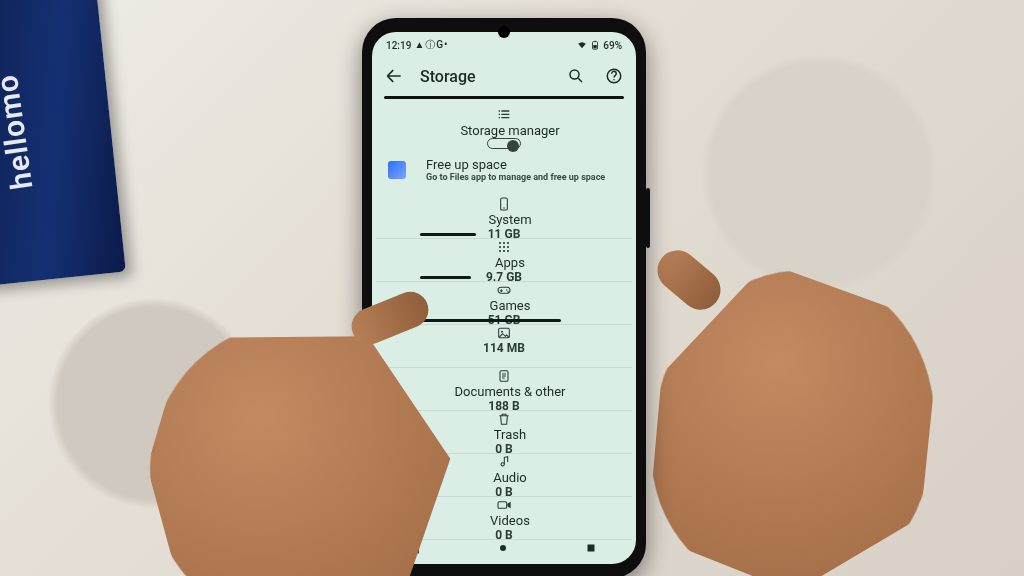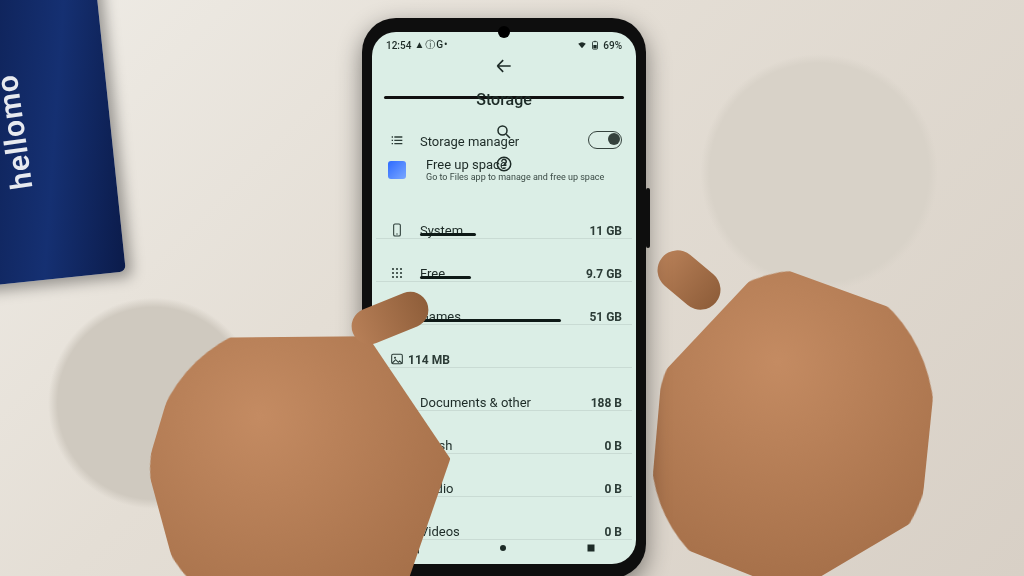--- a/index.html
+++ b/index.html
@@ -21,37 +21,37 @@
   .screen{position:absolute;left:10px;top:14px;right:10px;bottom:14px;border-radius:24px;
     background:#dbeee6;overflow:hidden;color:#1d2b27;}
   .camera{position:absolute;left:50%;top:8px;width:12px;height:12px;margin-left:-6px;
     background:#000;border-radius:50%;z-index:5;}
   
   .status{display:flex;align-items:center;justify-content:space-between;
     height:22px;padding:2px 14px 0;font-size:10px;font-weight:500;}
   .status .l,.status .r{display:flex;align-items:center;gap:3px;}
   .ic{width:10px;height:10px;display:inline-block;}
   
-  .hdr{display:flex;align-items:center;gap:14px;height:40px;padding:0 10px;flex-direction:column;}
+  .hdr{display:flex;align-items:center;gap:14px;height:40px;padding:0 10px;}
   .hdr .title{flex:1;font-size:16px;font-weight:500;}
   .iconbtn{width:24px;height:24px;display:flex;align-items:center;justify-content:center;color:#1d2b27;}
   
   .body{padding:0 4px;}
   .hdivider{height:3px;background:#101010;margin:0 12px 8px;border-radius:2px;}
-  .row{display:flex;align-items:flex-end;height:42px;padding:0 10px;position:relative;}
+  .row{display:flex;align-items:center;height:42px;padding:0 10px;position:relative;flex-direction:column;}
   .row .ricon{width:22px;display:flex;justify-content:center;color:#2b3b36;}
   .row .label{flex:1;padding-left:12px;font-size:13px;}
   .row .val{font-size:12px;color:#2b3b36;font-weight:bold;}
   .row .bar{position:absolute;left:44px;bottom:2px;height:3px;background:#0e1a17;border-radius:2px;}
   .row.sep{border-bottom:1px solid rgba(0,0,0,.08);}
   .toggle{width:32px;height:16px;border:1.5px solid #35423d;border-radius:10px;position:relative;background:transparent;}
   .toggle:after{content:"";position:absolute;right:1px;top:1px;width:12px;height:12px;border-radius:50%;background:#35423d;}
   .free{display:flex;align-items:center;gap:20px;padding:8px 12px 14px;}
   .free .ttl{font-size:13px;}
-  .free .sub{font-size:9px;color:#3a4a45;}
+  .free .sub{font-size:9px;color:#3a4a45;font-weight:bold;}
   .free .card{width:18px;height:18px;background:linear-gradient(135deg,#2d6bff,#7aa7ff);border-radius:3px;}
   
   .nav{position:absolute;left:0;right:0;bottom:0;height:30px;display:flex;align-items:center;justify-content:space-around;}
   .nav span{width:14px;height:14px;display:inline-block;}
   
   .hand{position:absolute;background:radial-gradient(circle at 40% 30%,#c48b62,#9e6943);border-radius:50% 50% 45% 45%;filter:blur(.3px);}
   .handL{left:150px;top:320px;width:300px;height:300px;clip-path:polygon(20% 0,80% 10%,100% 55%,75% 100%,5% 95%,0 40%);transform:rotate(-10deg);}
   .fingerL{position:absolute;left:350px;top:300px;width:80px;height:36px;background:linear-gradient(90deg,#b77f57,#8f5e3a);border-radius:20px;transform:rotate(-22deg);}
   .handR{right:90px;top:270px;width:280px;height:320px;clip-path:polygon(0 40%,30% 0,95% 10%,100% 70%,60% 100%,5% 90%);transform:rotate(10deg);}
   .thumbR{position:absolute;right:300px;top:260px;width:70px;height:40px;background:linear-gradient(90deg,#b77f57,#8f5e3a);border-radius:22px;transform:rotate(40deg);}
@@ -67,21 +67,21 @@
 
   <div class="hand handR"></div>
   <div class="thumbR"></div>
 
   <div class="phone">
     <div class="camera"></div>
     <div class="screen">
 
       <div class="status">
         <div class="l">
-          <span>12:54</span>
+          <span>12:19</span>
           <span style="letter-spacing:1px;">▲ⓘG•</span>
         </div>
         <div class="r">
           <span class="ic">
             <svg viewBox="0 0 24 24" width="10" height="10">
                 <path fill="currentColor" d="M12 20l9-11a14 14 0 00-18 0l9 11z"></path>
               </svg>
           </span>
           <span class="ic">
             <svg viewBox="0 0 24 24" width="10" height="10">
@@ -157,21 +157,21 @@
                   <circle cx="12" cy="6" r="1.6"></circle>
                   <circle cx="18" cy="6" r="1.6"></circle>
                   <circle cx="6" cy="12" r="1.6"></circle>
                   <circle cx="12" cy="12" r="1.6"></circle>
                   <circle cx="18" cy="12" r="1.6"></circle>
                   <circle cx="6" cy="18" r="1.6"></circle>
                   <circle cx="12" cy="18" r="1.6"></circle>
                   <circle cx="18" cy="18" r="1.6"></circle>
                 </svg>
               </span>
-              <span class="label">Free</span>
+              <span class="label">Apps</span>
               <span class="val">9.7 GB</span>
               <span class="bar" style="width:20%"></span>
             </div>
             <div class="row sep">
               <span class="ricon">
                 <svg viewBox="0 0 24 24" width="16" height="16" fill="currentColor">
                   <rect x="3" y="8" width="18" height="9" rx="4.5" fill="none" stroke="currentColor" stroke-width="1.6"></rect>
                   <path stroke="currentColor" stroke-width="1.6" d="M8 11v4M6 13h4"></path>
                   <circle cx="16" cy="12" r="1"></circle>
                   <circle cx="18" cy="14" r="1"></circle>

